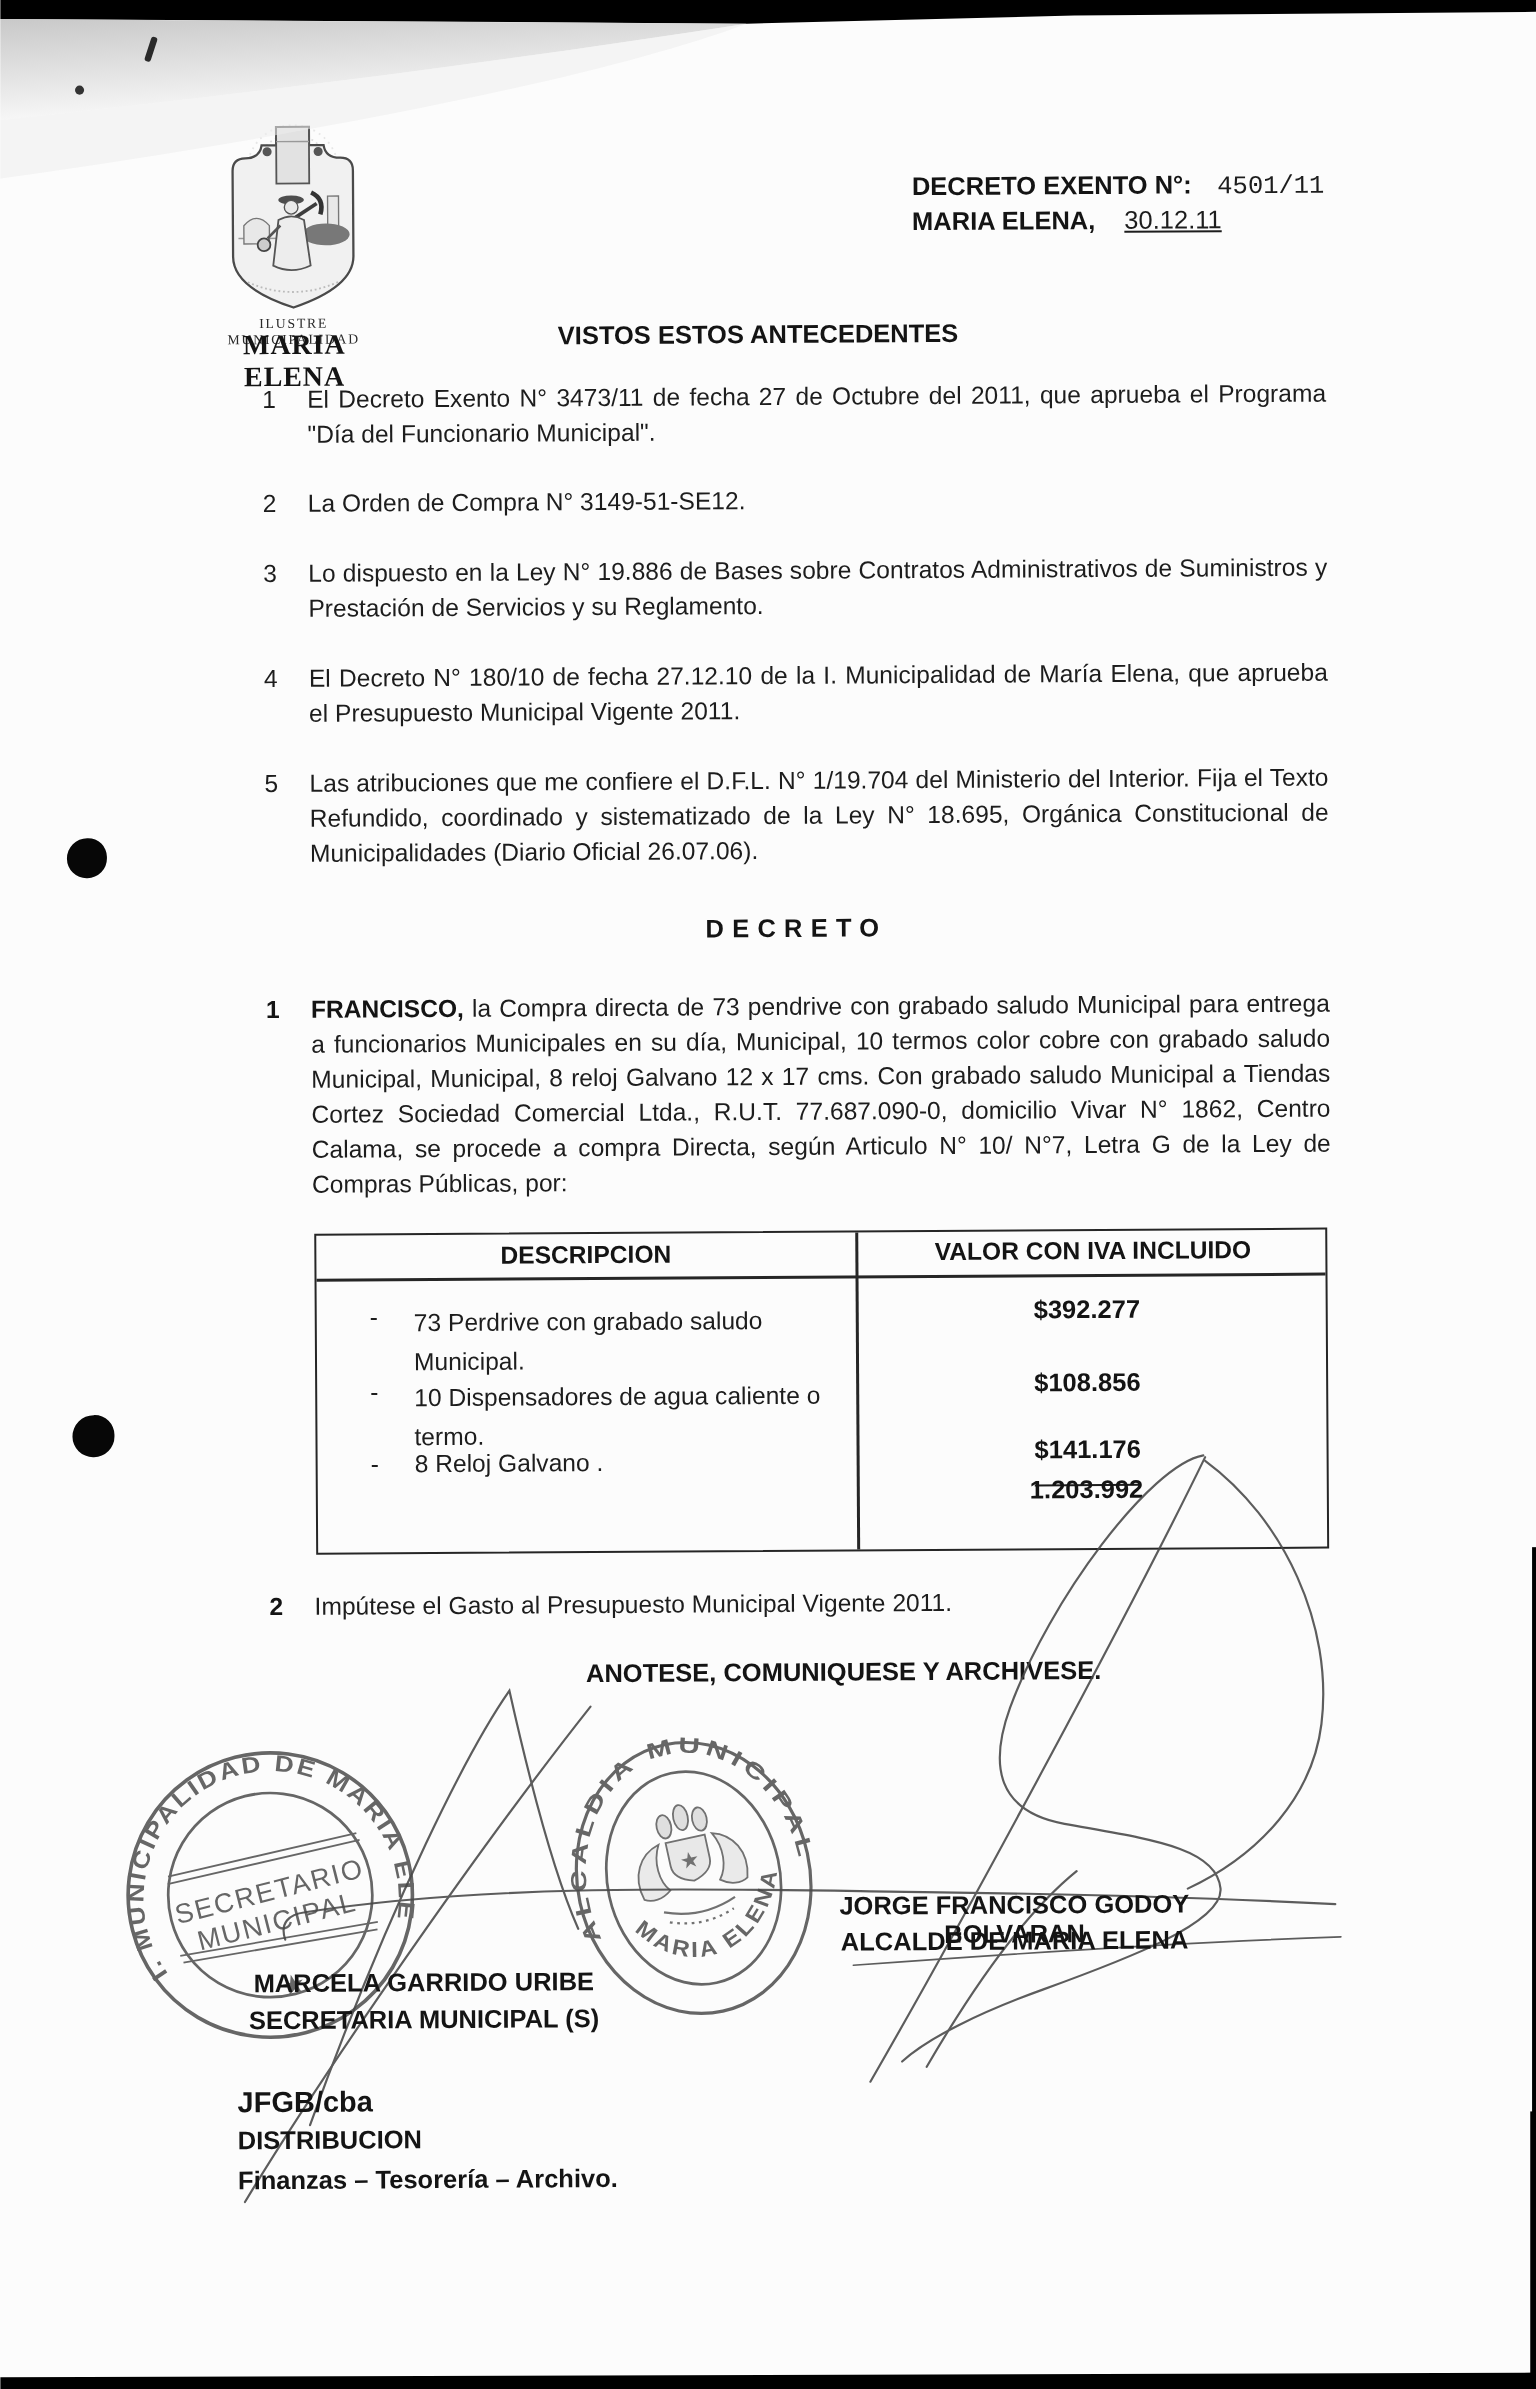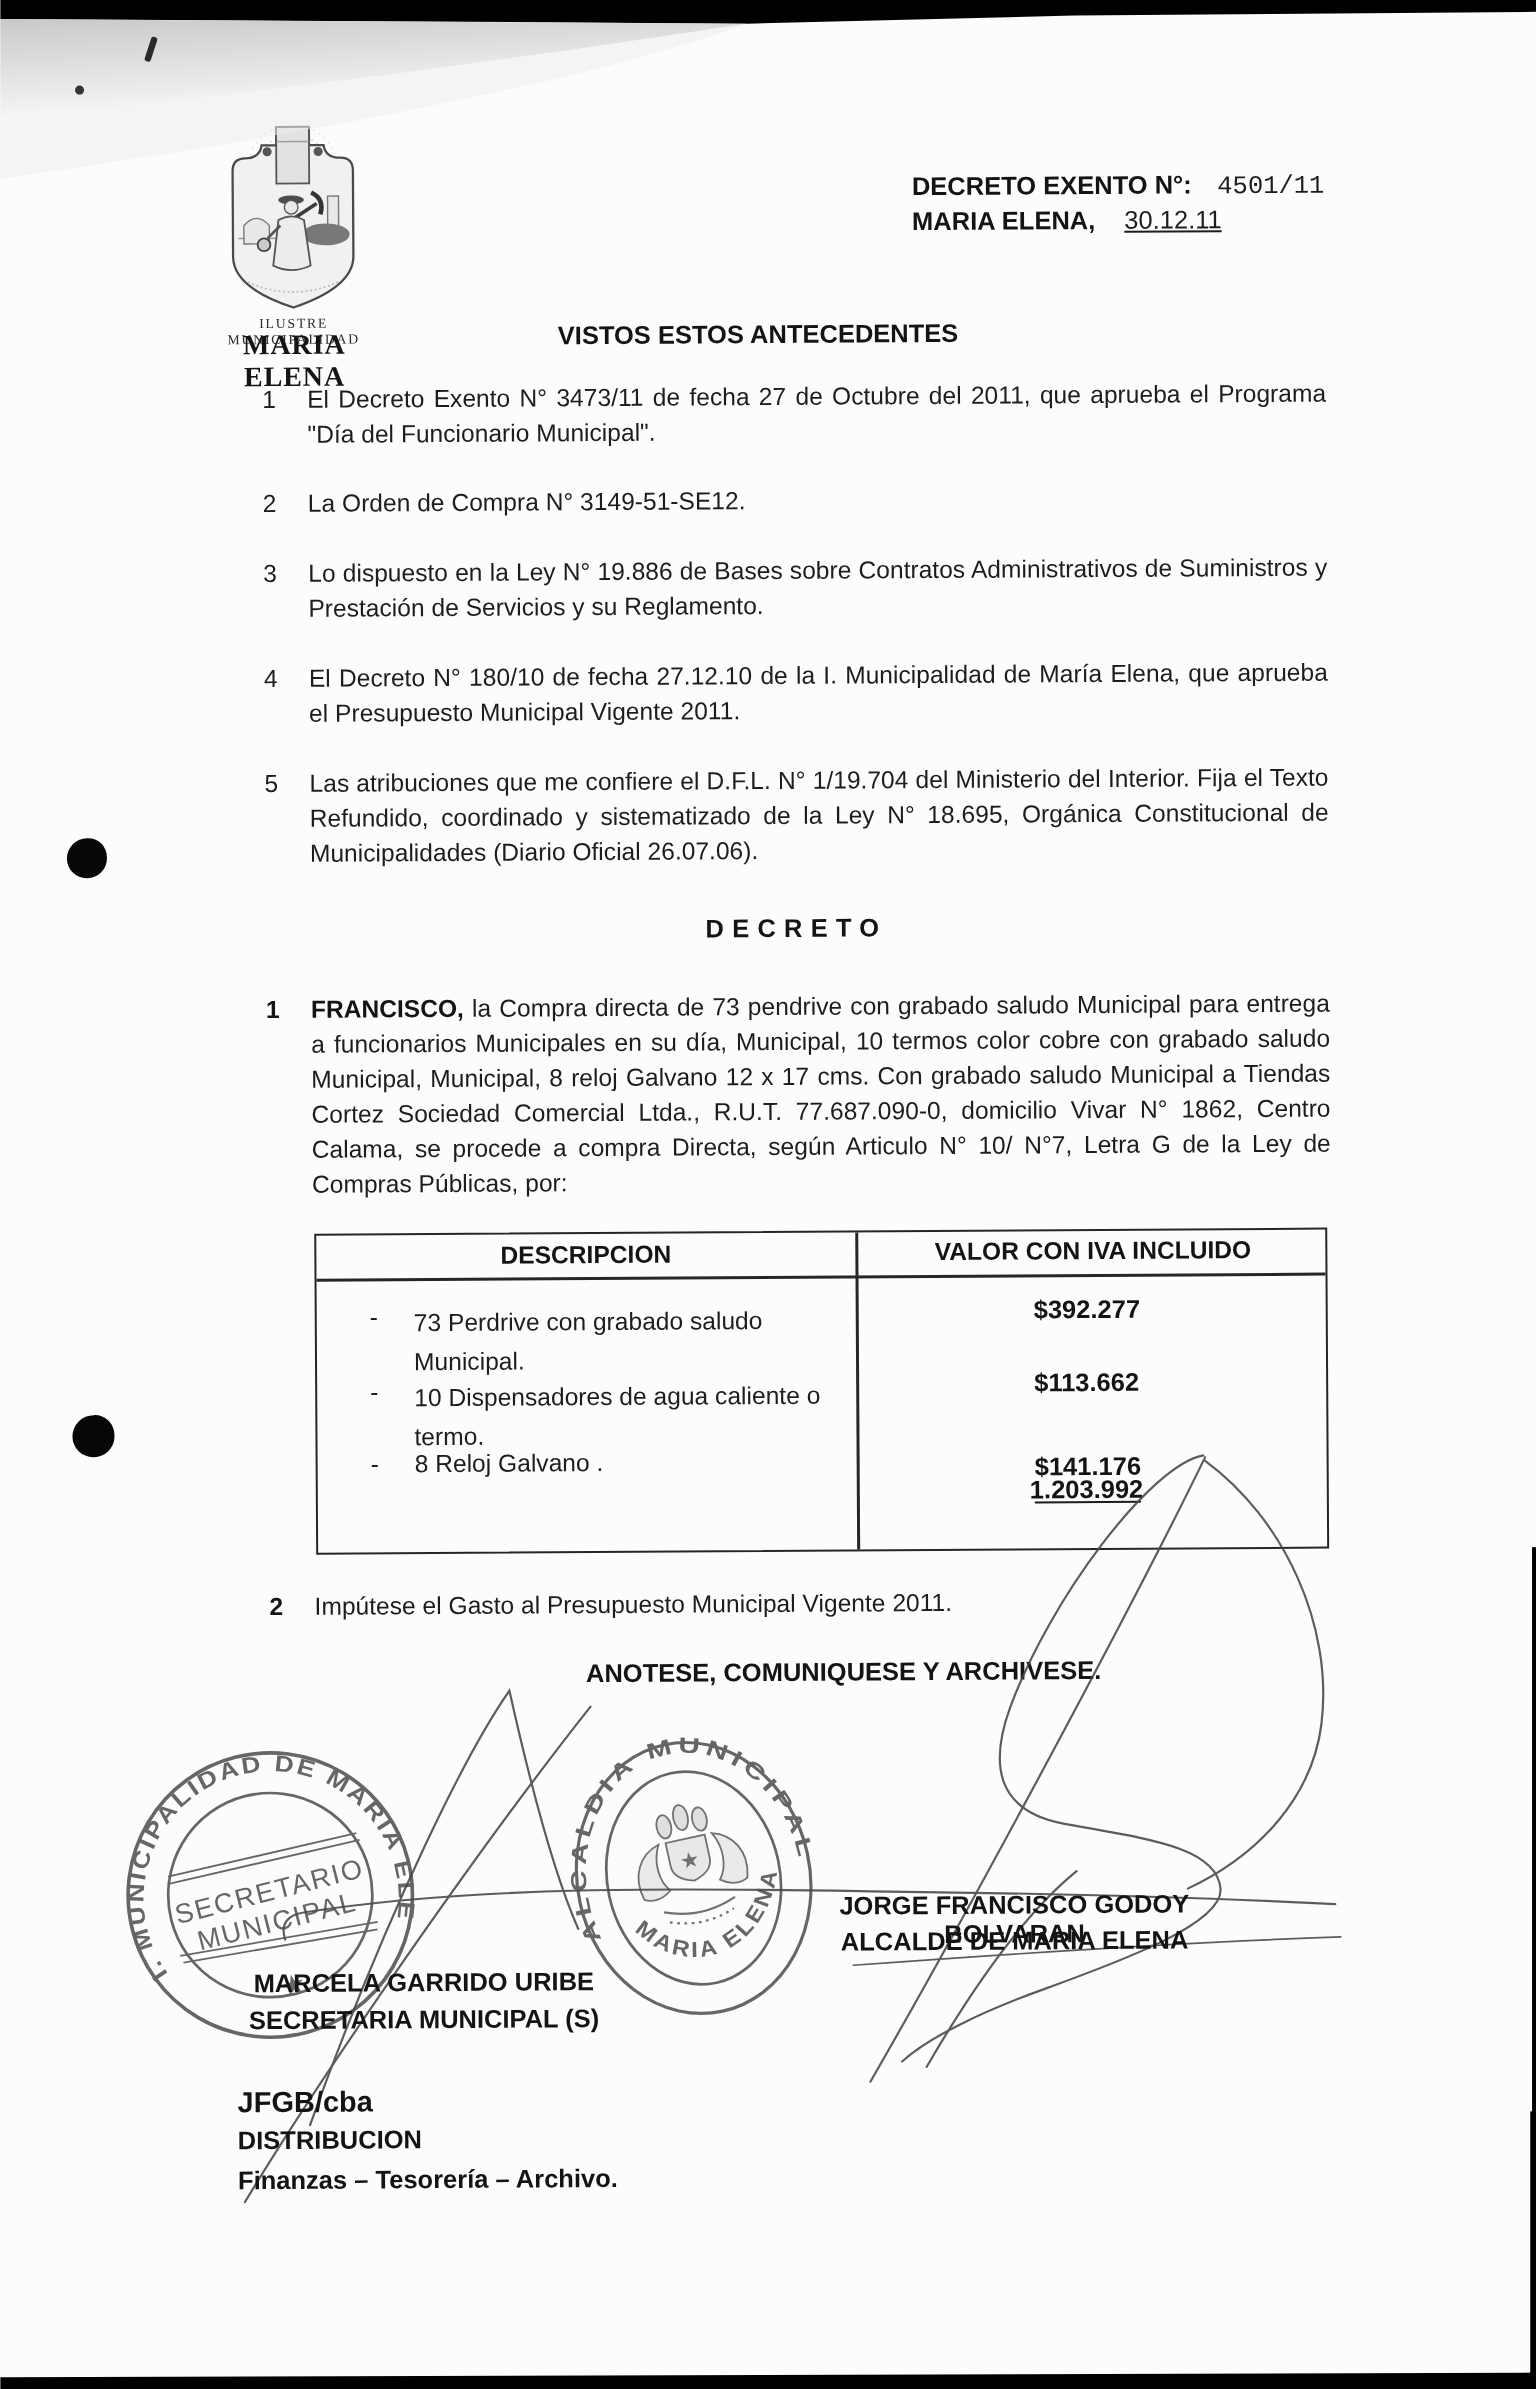--- a/index.html
+++ b/index.html
@@ -6,21 +6,21 @@
   .page{position:relative;width:1537px;height:2389px;background:#fcfcfc;overflow:hidden;
         font-family:"Liberation Sans", sans-serif;color:#1d1d1d;}
   .skew{position:absolute;inset:0;transform:rotate(-0.35deg);}
   .abs{position:absolute;}
   .b{font-weight:bold;color:#141414;}
   .ant{position:absolute;left:267px;width:1064px;font-size:24.6px;line-height:35px;}
   .ant .num{position:absolute;left:0;top:0;}
   .ant .txt{margin-left:45px;width:1019px;text-align:justify;}
   .t-cell{position:absolute;font-size:24.6px;}
   .val{font-weight:bold;color:#141414;font-size:25.5px;}
-  .val-underline{border-bottom:2.7px solid #1c1c1c;padding-bottom:20px;margin-top:17px;}
+  .val-underline{border-bottom:2.7px solid #1c1c1c;padding-bottom:20px;}
   .center{text-align:center;}
   .serif{font-family:"Liberation Serif", serif;}
   .stamp{position:absolute;opacity:0.92;}
   svg text{font-family:"Liberation Sans", sans-serif;}
   .scan-layer{position:absolute;inset:0;pointer-events:none;}
   .punch{position:absolute;background:#070707;border-radius:52% 48% 50% 50%;}
 </style>
 </head>
 <body>
 
@@ -102,21 +102,21 @@
         <div>73 Perdrive con grabado saludo</div>
         <div>Municipal.</div>
       </div>
       <div class="t-cell val" style="left:717px;top:64px;">$392.277</div>
 
       <div class="t-cell" style="left:53px;top:143px;">-</div>
       <div class="t-cell" style="left:97px;top:143px;width:428px;line-height:39px;">
         <div>10 Dispensadores de agua caliente o</div>
         <div>termo.</div>
       </div>
-      <div class="t-cell val" style="left:717px;top:137px;">$113.662</div>
+      <div class="t-cell val" style="left:717px;top:137px;">$108.856</div>
 
       <div class="t-cell" style="left:53px;top:215px;">-</div>
       <div class="t-cell" style="left:97px;top:215px;width:428px;">
         <div>8 Reloj Galvano .</div>
       </div>
       <div class="t-cell val val-underline" style="left:717px;top:204px;">$141.176</div>
       <div class="t-cell val" style="left:712px;top:244px;">1.203.992</div>
     </div>
 
     <div class="ant" style="top:1586px;">

